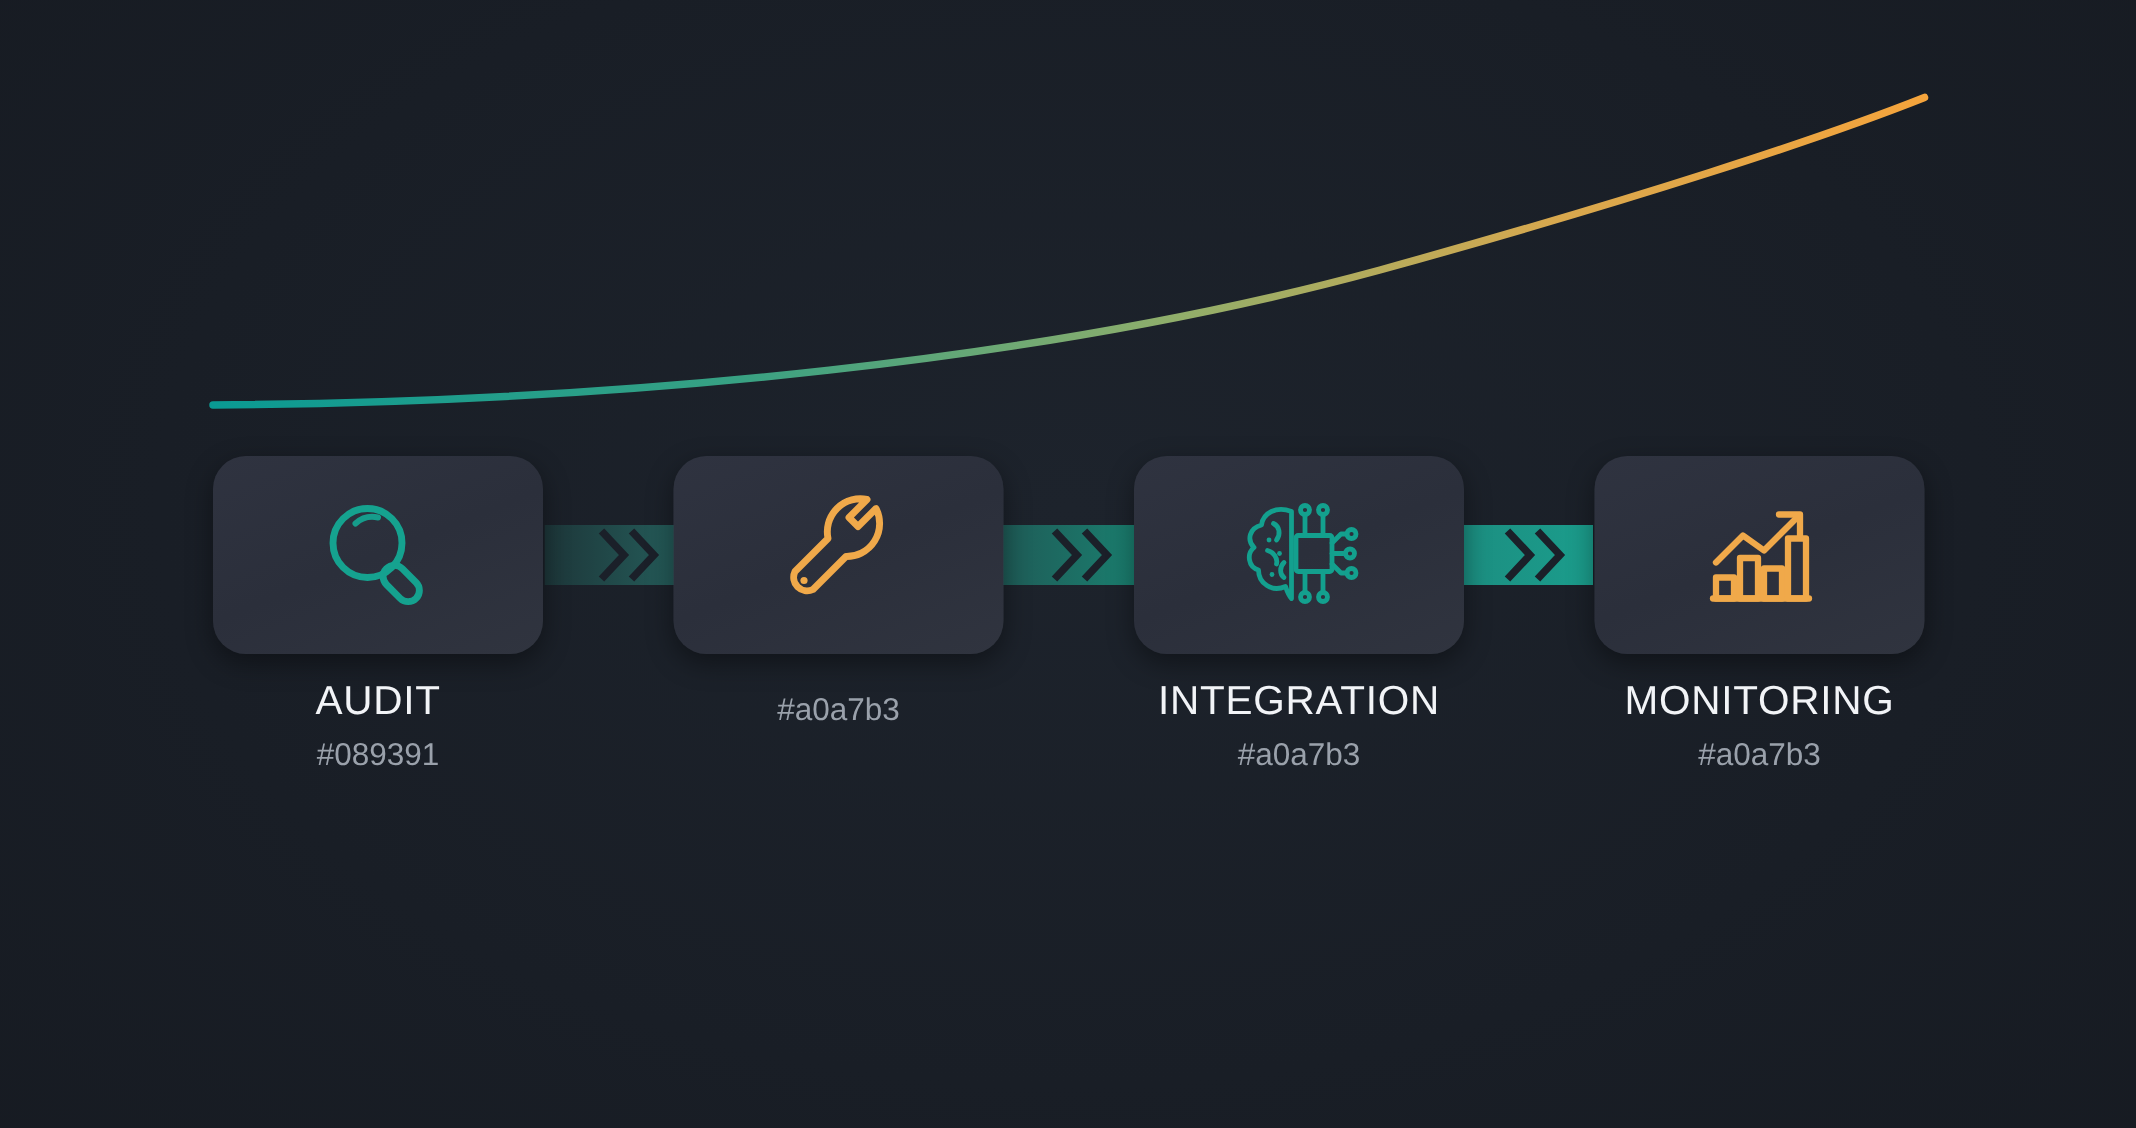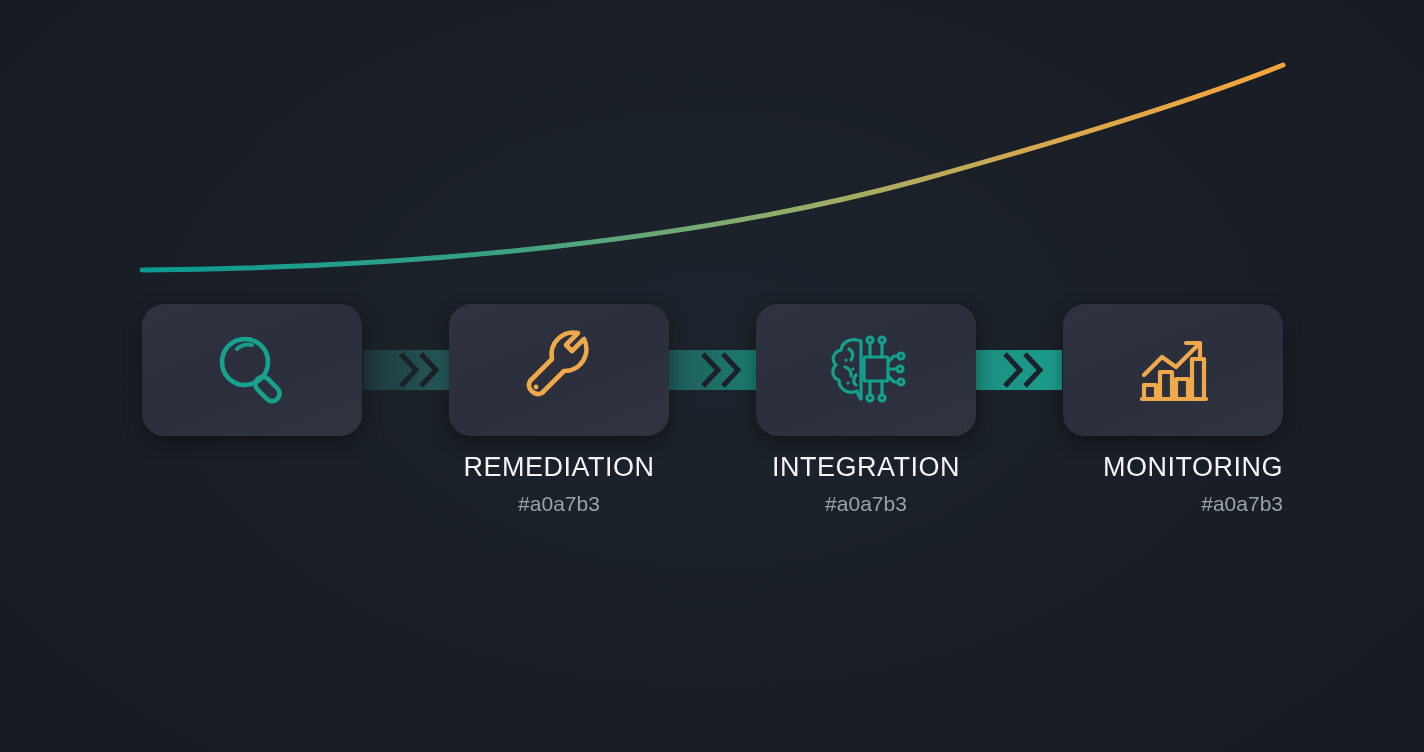--- a/index.html
+++ b/index.html
@@ -223,31 +223,34 @@
           <path d="M14,48 L32,30 L46,40 L68,18"></path>
           <path d="M56,16 L70,16 L70,30"></path>
         </g>
       </svg>
     </div>
 
   </div>
 
   <div class="labels">
 
+    <div class="label-block" style="left:0px;">
+      <div class="label-title">AUDIT</div>
+      <div class="label-hex">#089391</div>
+    </div>
 
     <div class="label-block" style="left:307px;">
-      <div class="label-title">REMEDIATION</div>
       <div class="label-hex">#a0a7b3</div>
     </div>
 
     <div class="label-block" style="left:614px;text-align:center;">
       <div class="label-title">INTEGRATION</div>
       <div class="label-hex">#a0a7b3</div>
     </div>
 
-    <div class="label-block" style="left:921px;text-align:right;">
+    <div class="label-block" style="left:921px;">
       <div class="label-title">MONITORING</div>
       <div class="label-hex">#a0a7b3</div>
     </div>
 
   </div>
 
 </div>
 
 </body></html>

